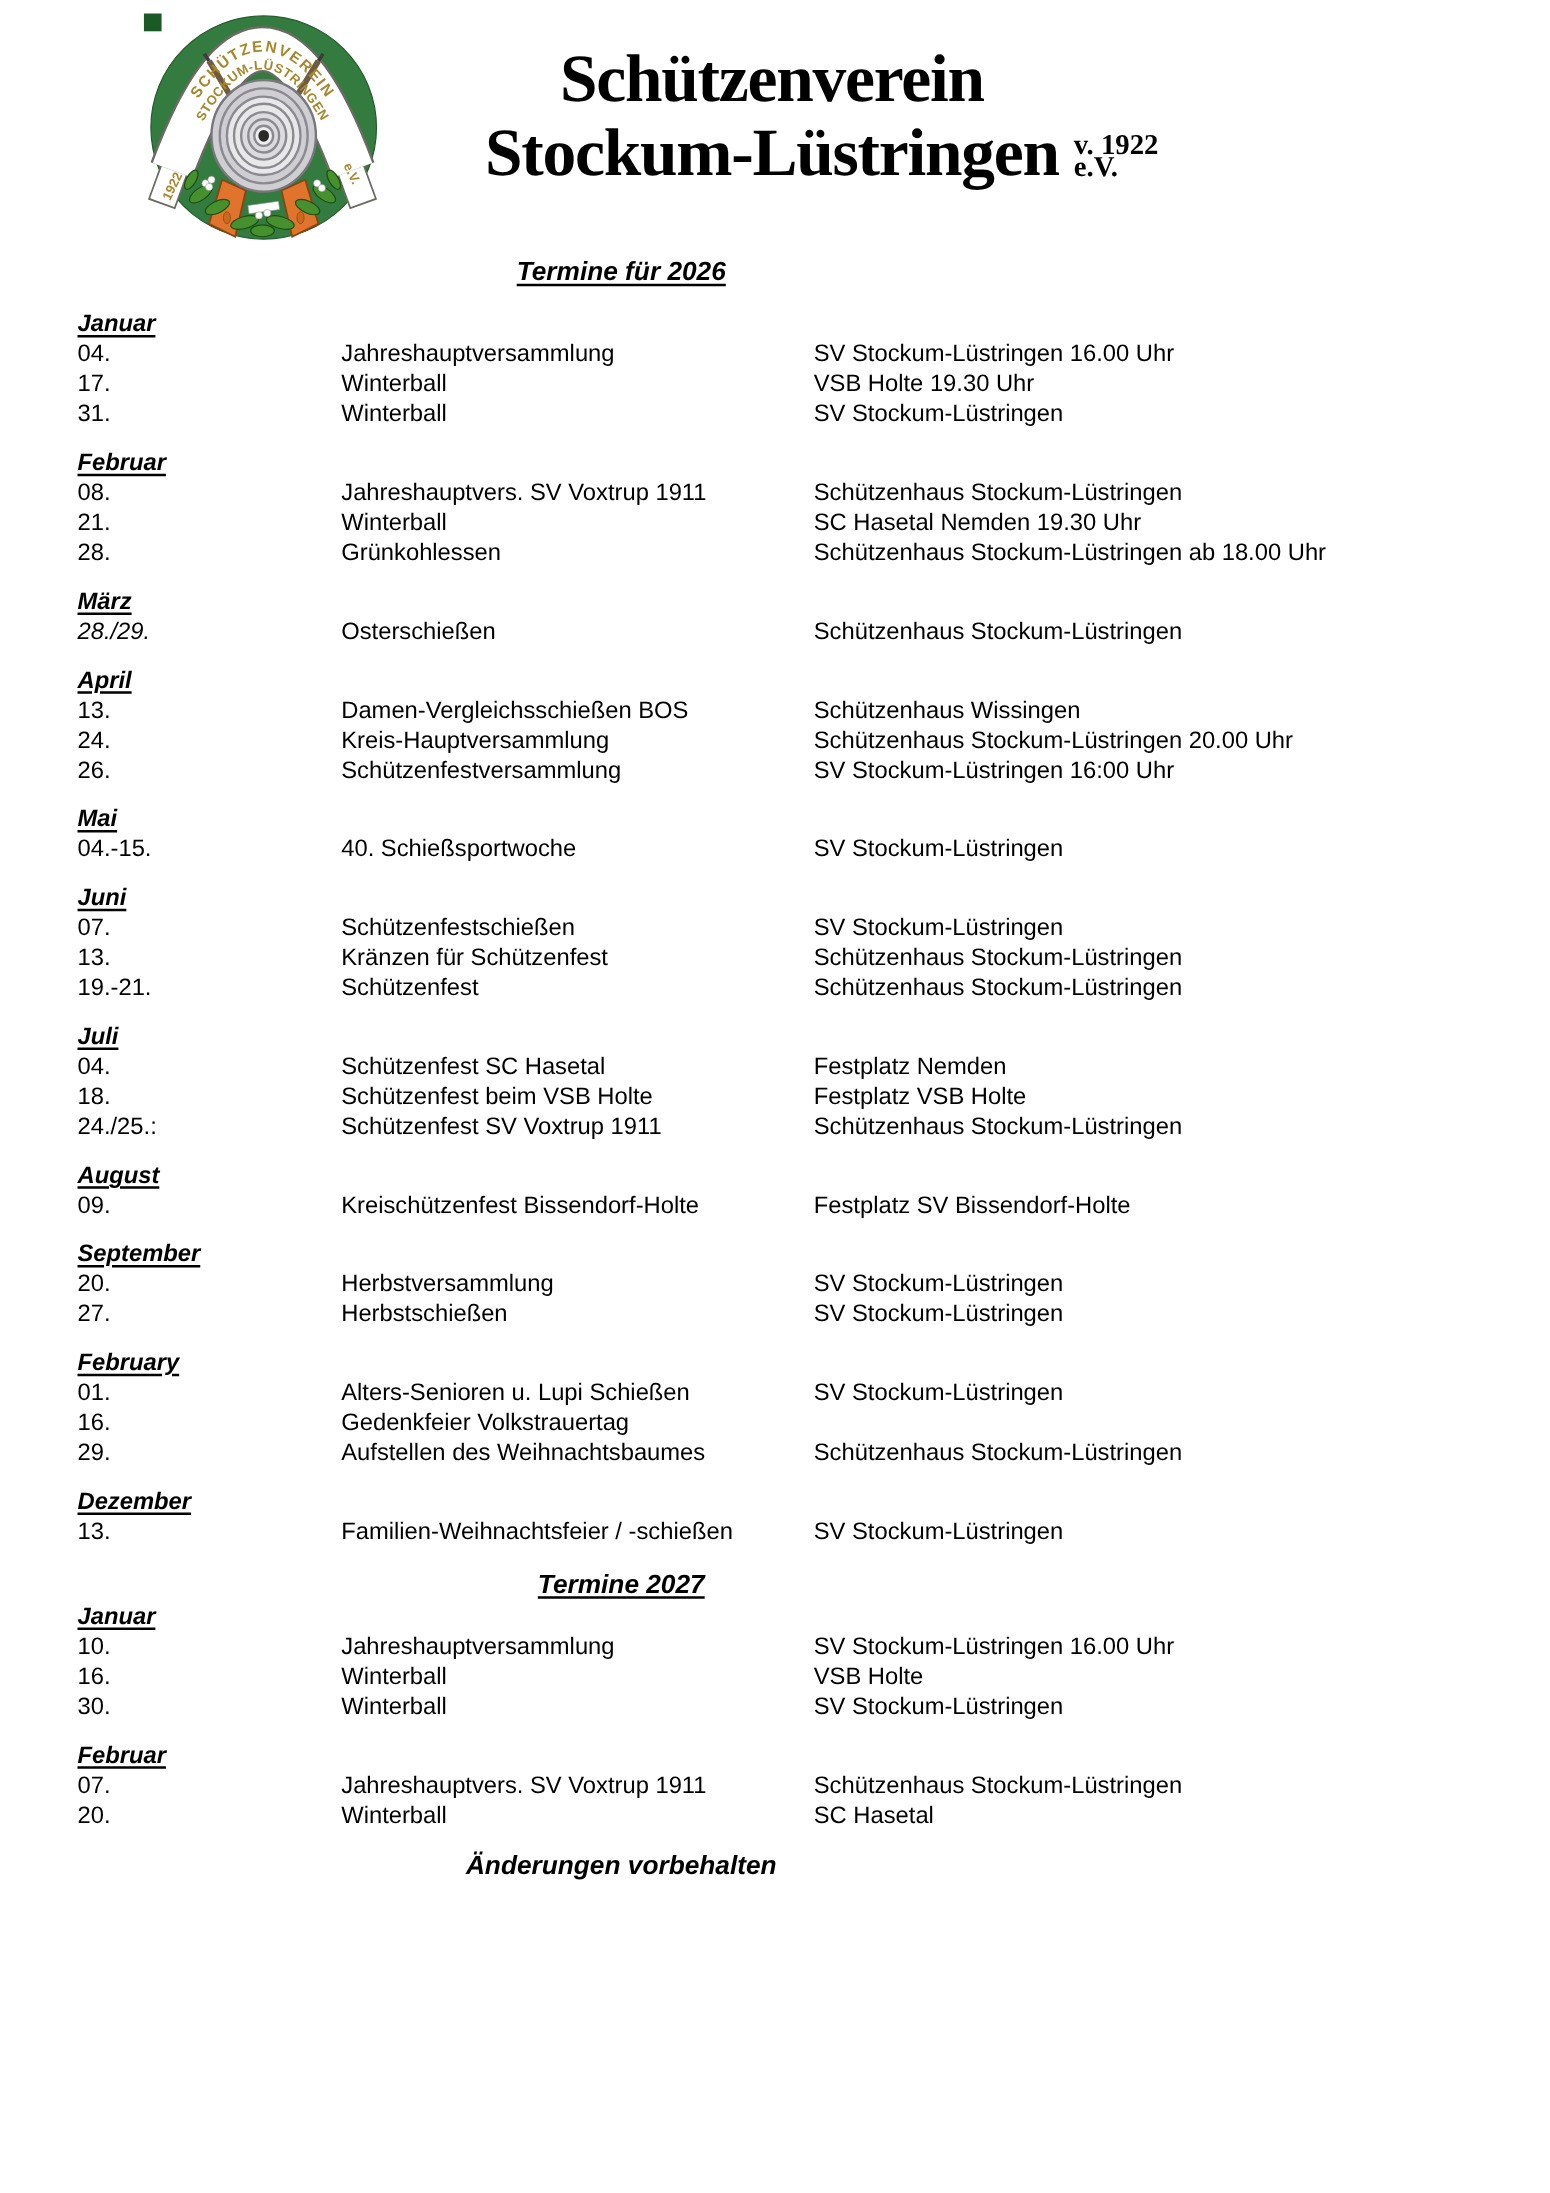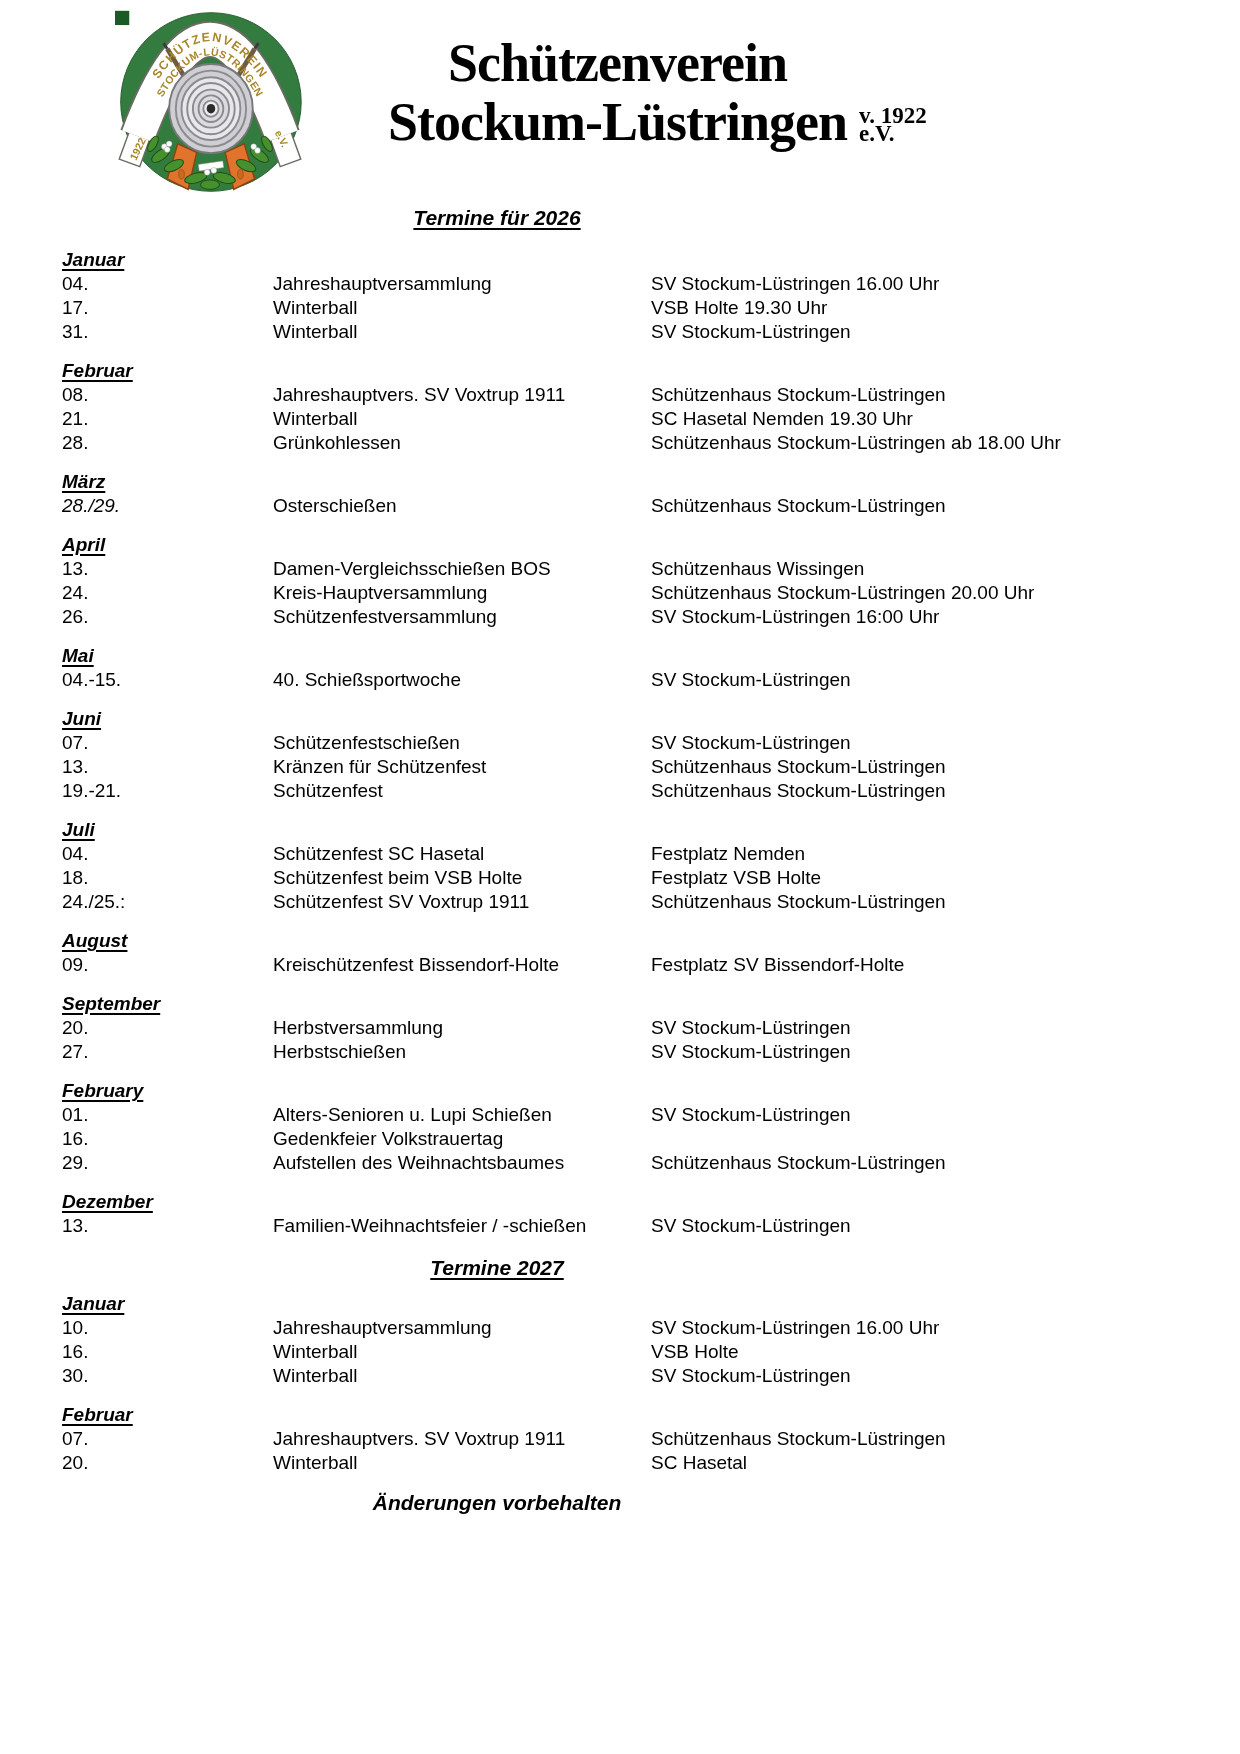--- a/index.html
+++ b/index.html
@@ -29,21 +29,21 @@
   }
   .title-suffix span { display:block; }
 
   
   .doc-title {
     width:870px; text-align:center;
     font-size:21px; font-weight:bold; font-style:italic;
     text-decoration:underline; text-decoration-thickness:2px; text-underline-offset:3px;
     margin-top:10px; line-height:24px;
   }
-  .doc-title.y2027 { margin-top:18px; margin-bottom:12px;font-style:italic; }
+  .doc-title.y2027 { margin-top:18px; margin-bottom:2px;font-style:italic; }
   .footer-note {
     width:870px; text-align:center;
     font-size:21px; font-weight:bold; font-style:italic;
     margin-top:16px; line-height:24px;
   }
 
   
   .sections { margin-top:18px; }
   .month-section { margin-bottom:15px; }
   .month-section:last-child { margin-bottom:0; }

